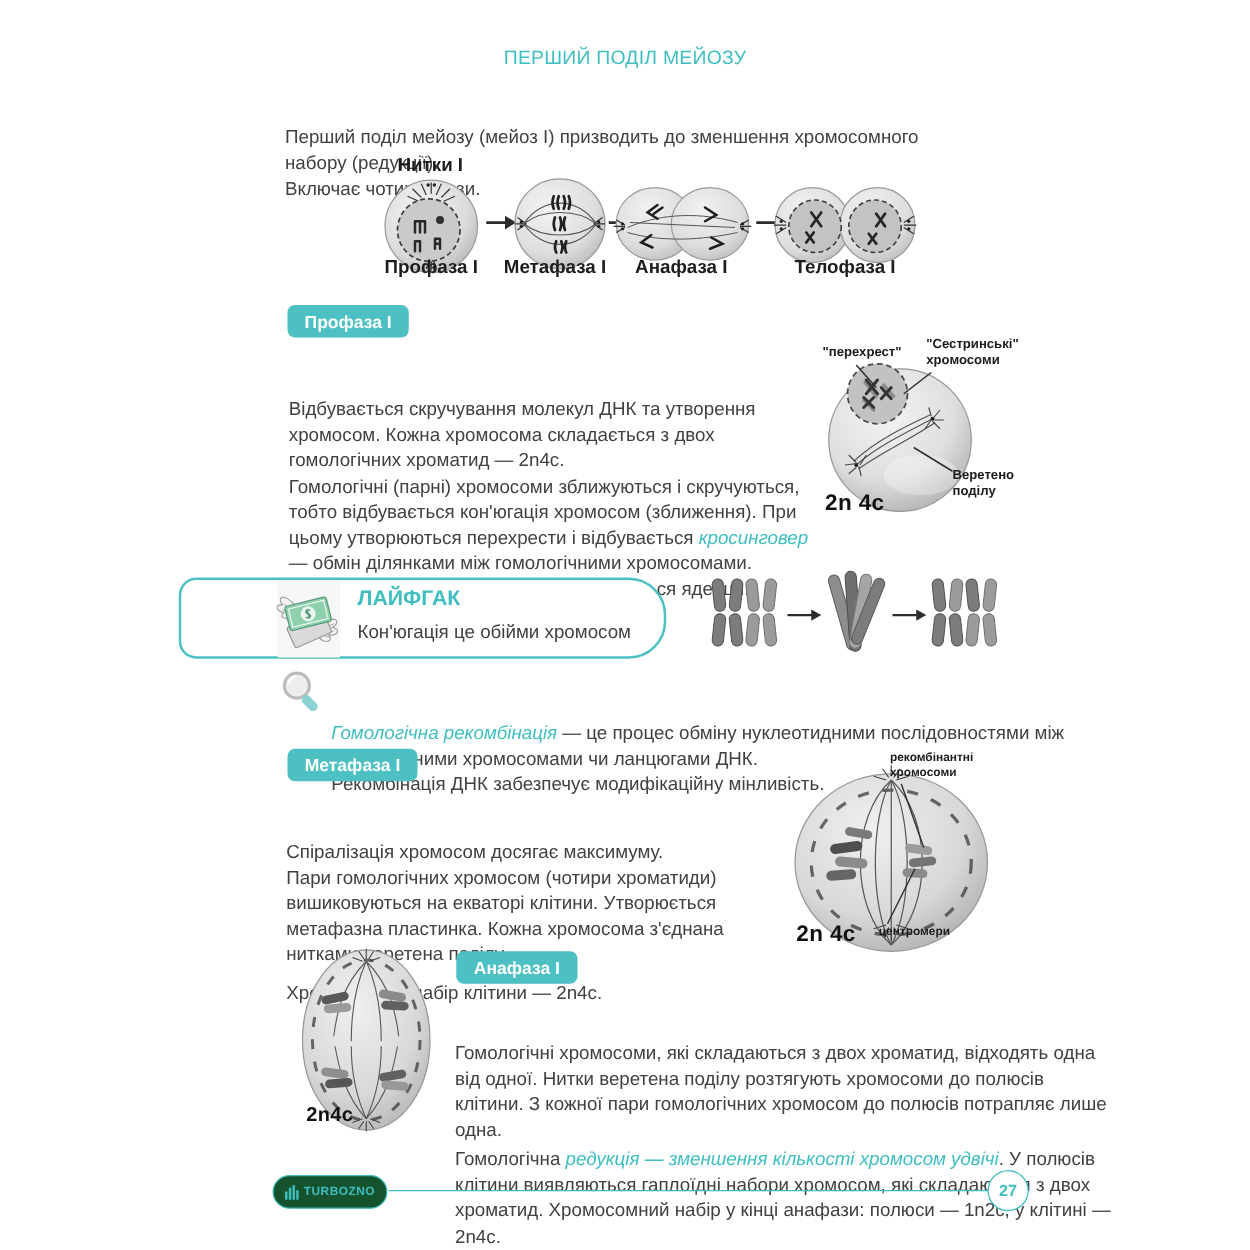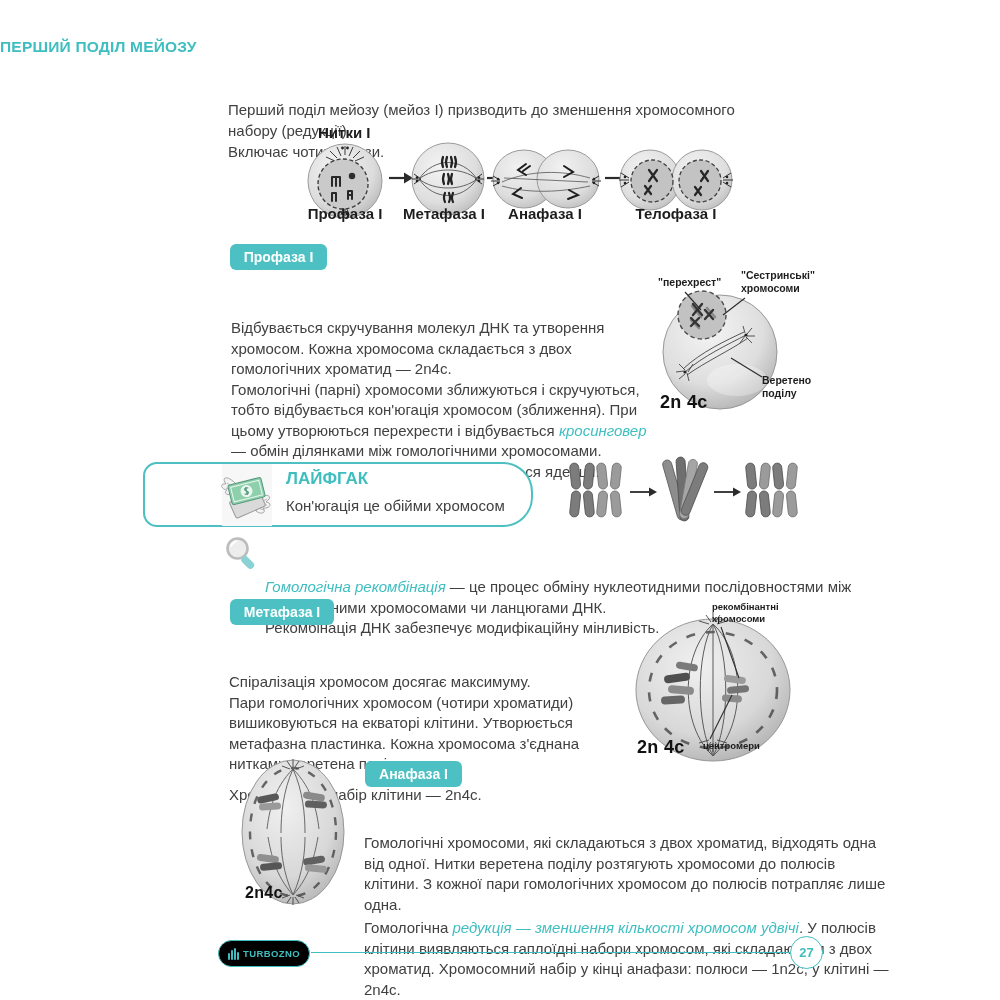--- a/index.html
+++ b/index.html
@@ -1,22 +1,22 @@
 <!DOCTYPE html>
 <html><head>
 <meta charset="utf-8">
 <style>
 :root{--teal:#3fbec0;--teal-bg:#4cc0c2;--ink:#414141;--black:#1d1d1d;}
 *{box-sizing:border-box;margin:0;padding:0;}
 body{margin:0;background:#fff;}
 .page{position:relative;width:1000px;height:1000px;background:#ffffff;
   font-family:"Liberation Sans",sans-serif;color:var(--ink);overflow:hidden;}
 .abs{position:absolute;}
-.page-title{font-size:15.5px;font-weight:bold;letter-spacing:.2px;color:var(--teal);
-  width:1000px;top:38px;left:0;}
+.page-title{font-size:15.5px;font-weight:normal;letter-spacing:.2px;color:var(--teal);
+  width:1000px;text-align:center;top:38px;left:0;}
 .body-text{font-size:15px;line-height:20.5px;color:var(--ink);margin-top:40px;}
 .body-text p{margin:0;}
 .hl{color:var(--teal);font-style:italic;}
 .bold-label{font-weight:bold;color:var(--black);font-size:15px;}
 .phase-label{position:absolute;width:100px;text-align:center;font-weight:bold;
   font-size:15px;color:var(--black);}
 .badge{position:absolute;background:var(--teal-bg);color:#fff;font-weight:bold;
   font-size:14px;border-radius:6px;height:26px;line-height:26px;text-align:center;}
 .section-heading{font-weight:bold;font-size:15px;color:var(--teal);}
 .dlabel{position:absolute;font-size:10.5px;font-weight:bold;color:#1c1c1c;
@@ -25,21 +25,21 @@
 .ploidy{position:absolute;font-weight:bold;color:#111;font-size:18px;letter-spacing:.3px;}
 .lifehack-box{position:absolute;left:143px;top:462px;width:390px;height:65px;
   border:2px solid var(--teal-bg);border-radius:14px 30px 30px 14px;background:#fff;}
 .lifehack-title{position:absolute;left:286px;top:469px;font-size:17px;font-weight:bold;
   color:var(--teal);}
 .lifehack-text{position:absolute;left:286px;top:497px;font-size:15px;color:var(--ink);}
 .footer-line{position:absolute;left:311px;top:952px;width:479px;height:0;
   border-top:1.6px solid var(--teal);}
 .footer-pill{position:absolute;left:218px;top:940px;height:27px;padding:0 9px;
   border:1.6px solid var(--teal);border-radius:14px;display:flex;align-items:center;
-  gap:4px;background:#000000;}
+  gap:4px;background:#14532d;}
 .footer-pill span{font-size:9.5px;font-weight:bold;letter-spacing:.4px;color:var(--teal);}
 .page-num{position:absolute;left:790px;top:936px;width:33px;height:33px;border:1.6px solid var(--teal);
   border-radius:50%;background:#fff;display:flex;align-items:center;justify-content:center;
   font-size:13px;font-weight:bold;color:var(--teal);}
 </style>
 </head>
 <body>
 
 <div class="page">
 

